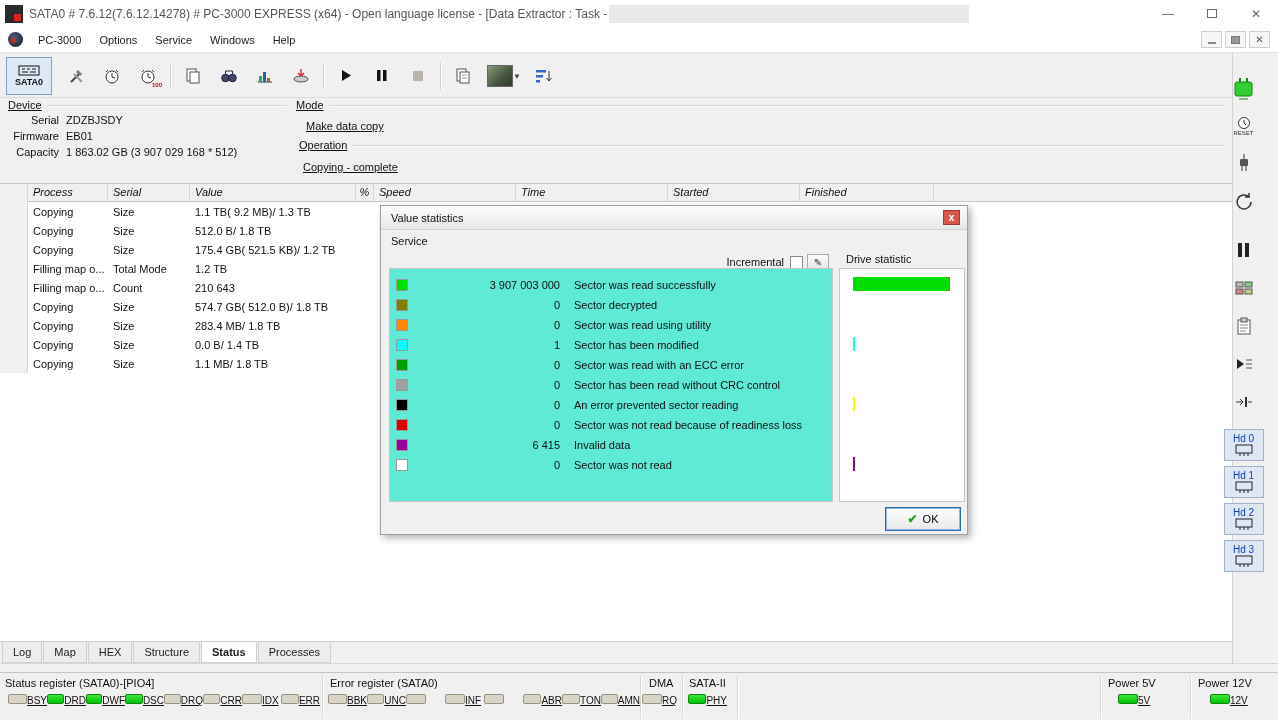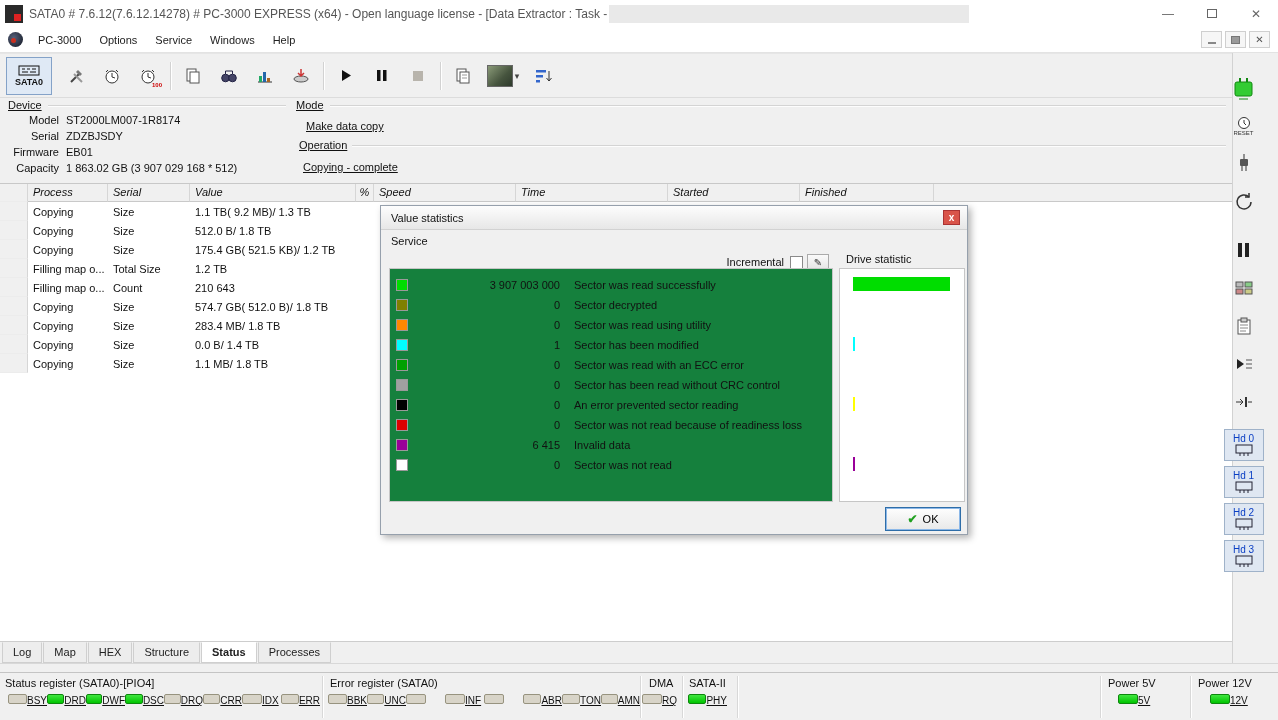--- a/index.html
+++ b/index.html
@@ -82,21 +82,21 @@
 
   
   .dialog{position:absolute;left:380px;top:205px;width:588px;height:330px;background:#f0f0f0;border:1px solid #96a0ac;box-shadow:3px 3px 7px rgba(0,0,0,.3);z-index:10;}
   .dlg-title{height:24px;background:linear-gradient(#fdfdfd,#e7e7e7);display:flex;align-items:center;padding-left:10px;border-bottom:1px solid #d2d2d2;}
   .dlg-close{width:17px;height:15px;background:#d9544a;border:1px solid #a33;color:#fff;font-size:10px;font-weight:bold;display:flex;align-items:center;justify-content:center;margin-left:auto;margin-right:7px;line-height:1;}
   .dlg-menu{height:22px;display:flex;align-items:center;}
   .dlg-menuitem{padding:3px 10px;}
   .incr-row{position:absolute;top:48px;left:0;width:448px;height:16px;display:flex;justify-content:flex-end;align-items:center;}
   .checkbox{width:13px;height:13px;background:#fff;border:1px solid #8a8a8a;margin-left:6px;}
   .edit-btn{width:22px;height:17px;margin-left:4px;border:1px solid #aaa;background:linear-gradient(#fafafa,#e4e4e4);display:flex;align-items:center;justify-content:center;font-size:10px;color:#333;}
-  .legend-panel{position:absolute;left:8px;top:62px;width:444px;height:234px;background:#15803d;border:1px solid #c6c6c6;padding-top:6px;}
+  .legend-panel{position:absolute;left:8px;top:62px;width:444px;height:234px;background:#5eead4;border:1px solid #c6c6c6;padding-top:6px;}
   .legend-row{display:flex;align-items:center;height:20px;}
   .legend-swatch{width:12px;height:12px;border:1px solid #9a9a9a;margin-left:6px;flex:0 0 auto;}
   .legend-value{width:152px;text-align:right;white-space:nowrap;}
   .legend-label{margin-left:14px;white-space:nowrap;}
   .drive-label{position:absolute;left:465px;top:47px;}
   .drive-panel{position:absolute;left:458px;top:62px;width:126px;height:234px;background:#fff;border:1px solid #c6c6c6;}
   .drive-bar{position:absolute;left:13px;height:14px;}
   .ok-btn{position:absolute;right:6px;bottom:3px;width:76px;height:24px;border:1px solid #2e6da8;box-shadow:inset 0 0 0 1px #8cb8e8;background:linear-gradient(#fefefe,#e8e8e8);display:flex;align-items:center;justify-content:center;gap:5px;font-family:"Liberation Sans",sans-serif;font-size:11px;cursor:default;}
   .ok-check{color:#1fa01f;font-weight:bold;font-size:12px;}
 </style>
@@ -237,24 +237,20 @@
         <path d="M14 3v10M14 13l-2.5-3M14 13l2.5-3" stroke="#333" fill="none"></path>
       </svg>
     </div>
 </div>
 
 <div class="infopanel">
   <div class="gb-label" style="left:8px;top:1px">Device</div>
   <div class="gline" style="left:48px;top:7px;width:238px"></div>
   <div class="devrows">
       <div class="devrow">
-        <span class="devlab">Model</span>
-        <span class="devval">ST2000LM007-1R8174</span>
-      </div>
-      <div class="devrow">
         <span class="devlab">Serial</span>
         <span class="devval">ZDZBJSDY</span>
       </div>
       <div class="devrow">
         <span class="devlab">Firmware</span>
         <span class="devval">EB01</span>
       </div>
       <div class="devrow">
         <span class="devlab">Capacity</span>
         <span class="devval">1 863.02 GB (3 907 029 168 * 512)</span>
@@ -298,21 +294,21 @@
       </div>
       <div class="trow">
         <div class="td sel" style="width:28px"></div>
         <div class="td" style="width:80px">Copying</div>
         <div class="td" style="width:82px">Size</div>
         <div class="td" style="width:166px">175.4 GB( 521.5 KB)/ 1.2 TB</div>
       </div>
       <div class="trow">
         <div class="td sel" style="width:28px"></div>
         <div class="td" style="width:80px">Filling map o...</div>
-        <div class="td" style="width:82px">Total Size</div>
+        <div class="td" style="width:82px">Total Mode</div>
         <div class="td" style="width:166px">1.2 TB</div>
       </div>
       <div class="trow">
         <div class="td sel" style="width:28px"></div>
         <div class="td" style="width:80px">Filling map o...</div>
         <div class="td" style="width:82px">Count</div>
         <div class="td" style="width:166px">210 643</div>
       </div>
       <div class="trow">
         <div class="td sel" style="width:28px"></div>

